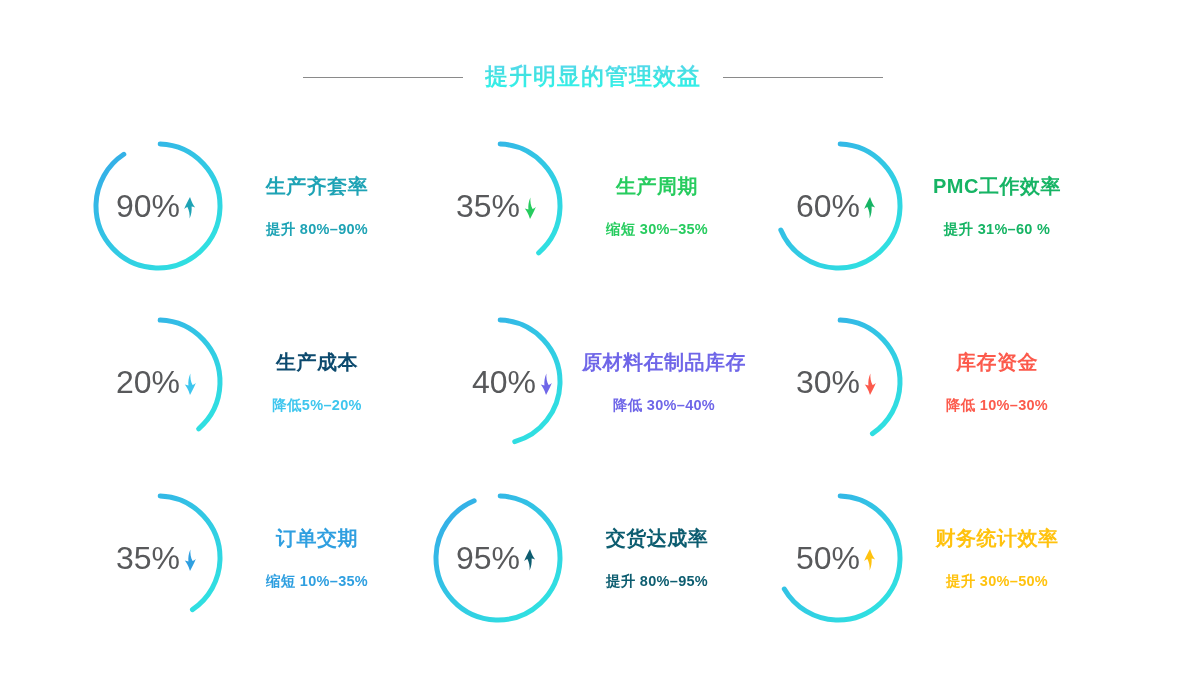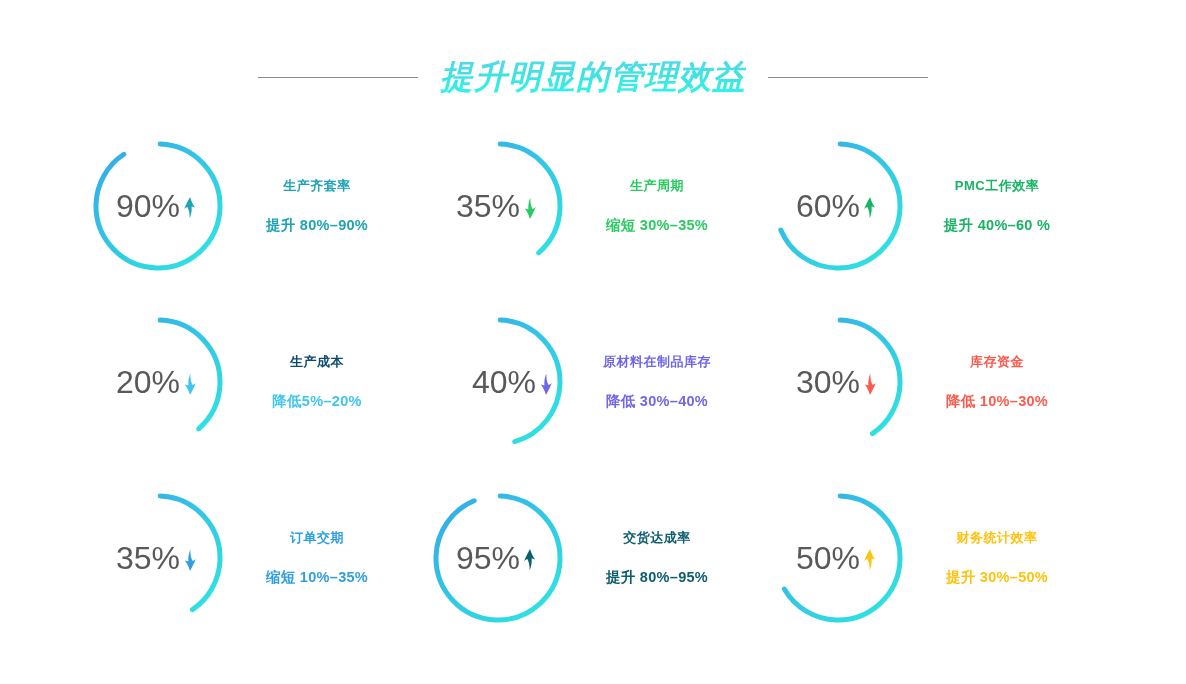--- a/index.html
+++ b/index.html
@@ -29,31 +29,30 @@
   }
   .rule {
     height: 1px;
     background: #8a8a8a;
     flex: 0 0 auto;
   }
   .rule-left  { width: 160px; margin-right: 22px; }
   .rule-right { width: 160px; margin-left: 22px; }
 
   .page-title {
-    font-size: 33px;
+    font-size: 23px;
     font-weight: bold;
     letter-spacing: 1px;
     white-space: nowrap;
     background-image: linear-gradient(180deg, #57d8ec 0%, #3fe3e0 45%, #2ff4ec 100%);
     -webkit-background-clip: text;
     background-clip: text;
     color: transparent;
     -webkit-text-fill-color: transparent;
     line-height: 1.1;
-    font-style: italic;
   }
 
   
   .grid {
     position: absolute;
     left: 88px;
     top: 118px;
     width: 1020px;
     display: grid;
     grid-template-columns: repeat(3, 340px);
@@ -107,21 +106,21 @@
 
   .labels {
     margin-left: 14px;
     display: flex;
     flex-direction: column;
     align-items: center;
     justify-content: center;
     min-width: 150px;
   }
   .metric-title {
-    font-size: 13px;
+    font-size: 20px;
     font-weight: bold;
     letter-spacing: 0.5px;
     white-space: nowrap;
     line-height: 1.2;
   }
   .metric-sub {
     margin-top: 23px;
     font-size: 14.5px;
     font-weight: bold;
     letter-spacing: 0.3px;
@@ -200,21 +199,21 @@
       </svg>
       <div class="ring-center">
         <div class="ring-value" style="color: rgb(88, 89, 91);">60%</div>
         <svg class="arrow" viewBox="0 0 20 24">
           <path class="arrow-path" d="M10 1 C11.6 6.2 13.6 9.6 15.2 11.4 C13.9 10.9 12.6 10.6 11.6 10.5 C11.9 14.6 11.4 18.6 9.6 22.6 C9.9 18.4 9.2 14.3 7.4 10.9 C6.3 11.3 5.2 12 4.2 12.9 C5.7 9.1 7.9 4.9 10 1 Z" fill="#16b464"></path>
         </svg>
       </div>
     </div>
     <div class="labels">
       <div class="metric-title" style="color: rgb(22, 180, 100);">PMC工作效率</div>
-      <div class="metric-sub" style="color: rgb(22, 180, 100);">提升 40%–60 %</div>
+      <div class="metric-sub" style="color: rgb(22, 180, 100);">提升 31%–60 %</div>
     </div>
   </div>
 
   <div class="card">
     <div class="ring-wrap">
       <svg class="ring-svg" viewBox="0 0 140 140">
         <defs>
           <linearGradient class="grad" x1="1" y1="0" x2="0" y2="1" id="ringgrad3">
             <stop class="stop-a" offset="0%" stop-color="#35a8e8"></stop>
             <stop class="stop-b" offset="100%" stop-color="#2fe8e0"></stop>

